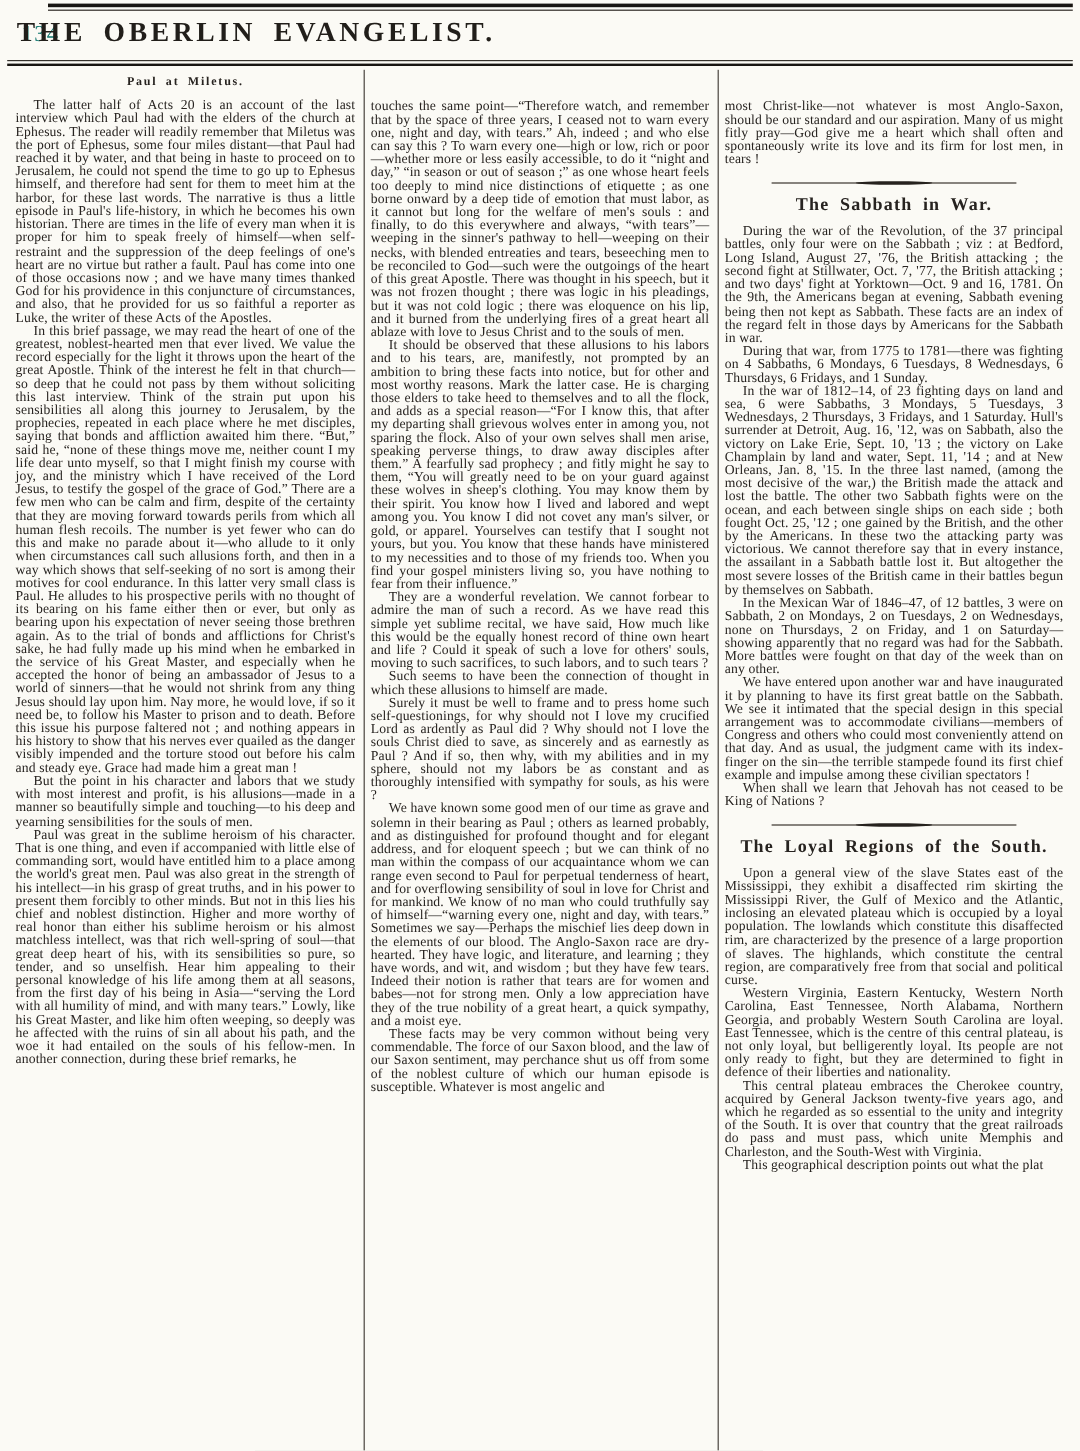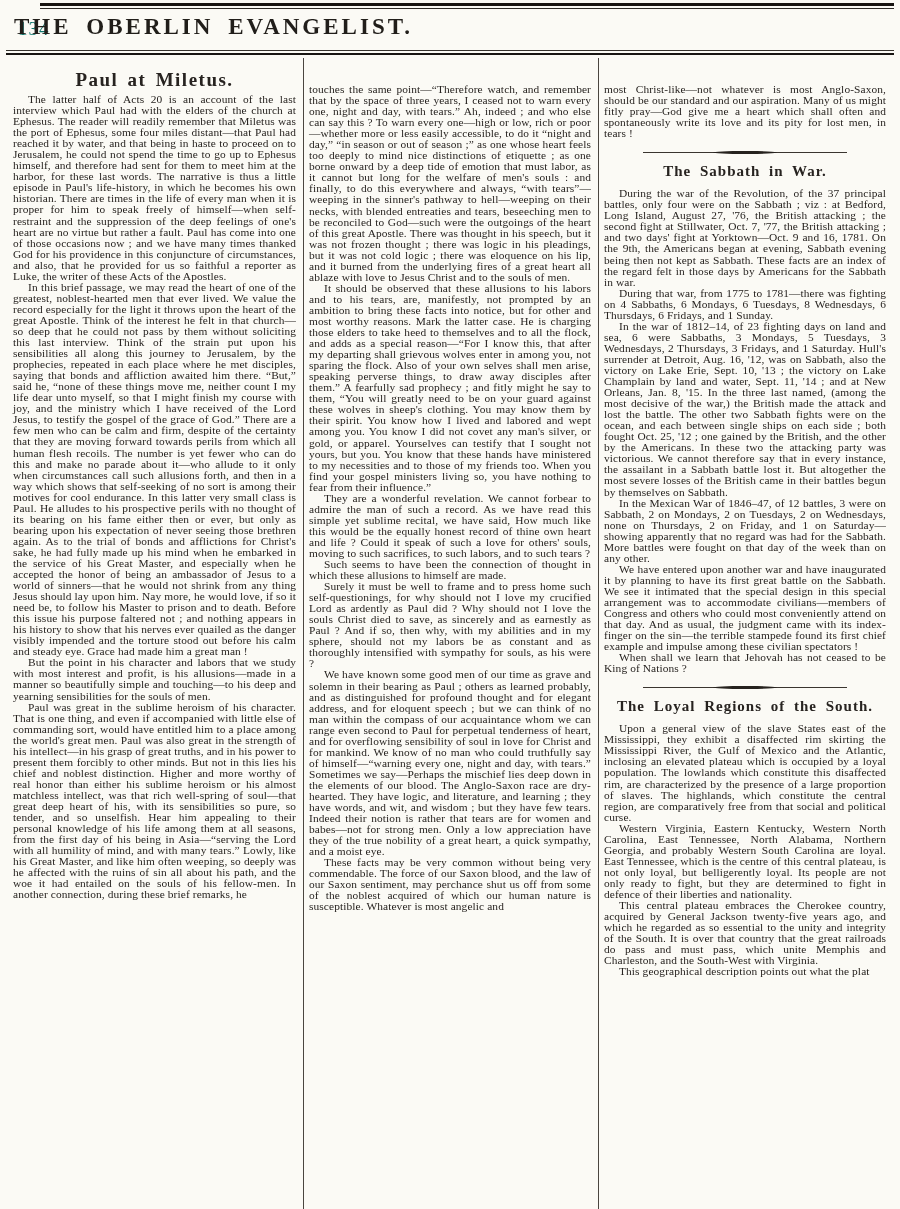--- a/index.html
+++ b/index.html
@@ -46,22 +46,22 @@
     padding: 2px 7px 0 5px;
     overflow: hidden;
     text-align: justify;
     font-size: 11.4px;
     line-height: 11.05px;
     letter-spacing: 0.1px;
   }
   .column + .column { border-left: 1px solid #4a453f; }
   .article-title {
     text-align: center; font-weight: bold;
-    font-size: 19px; letter-spacing: 1.5px; word-spacing: 3px;
-    margin: 12px 0 7px 0; line-height: 15px;
+    font-size: 10px; letter-spacing: 1.5px; word-spacing: 3px;
+    margin: 1px 0 7px 0; line-height: 15px;
   }
   .article-title.big {
     font-size: 15px; letter-spacing: 1px; word-spacing: 4px;
     margin: 10px 0 9px 0;
   }
   p.par { margin: 0; text-indent: 15px; }
   p.par.cont { text-indent: 0; margin-top: 24px; }
   
   .divider {
     display: flex; align-items: center; justify-content: center;
@@ -101,25 +101,25 @@
       <p class="par">Paul was great in the sublime heroism of his character. That is one thing, and even if accompanied with little else of commanding sort, would have entitled him to a place among the world's great men.  Paul was also great in the strength of his intellect—in his grasp of great truths, and in his power to present them forcibly to other minds.  But not in this lies his chief and noblest distinction.  Higher and more worthy of real honor than either his sublime heroism or his almost matchless intellect, was that rich well-spring of soul—that great deep heart of his, with its sensibilities so pure, so tender, and so unselfish.  Hear him appealing to their personal knowledge of his life among them at all seasons, from the first day of his being in Asia—“serving the Lord with all humility of mind, and with many tears.”  Lowly, like his Great Master, and like him often weeping, so deeply was he affected with the ruins of sin all about his path, and the woe it had entailed on the souls of his fellow-men. In another connection, during these brief remarks, he</p>
     </div>
 
     <div class="column">
       <p class="par cont">touches the same point—“Therefore watch, and remember that by the space of three years, I ceased not to warn every one, night and day, with tears.”  Ah, indeed ; and who else can say this ?  To warn every one—high or low, rich or poor—whether more or less easily accessible, to do it “night and day,” “in season or out of season ;” as one whose heart feels too deeply to mind nice distinctions of etiquette ; as one borne onward by a deep tide of emotion that must labor, as it cannot but long for the welfare of men's souls : and finally, to do this everywhere and always, “with tears”—weeping in the sinner's pathway to hell—weeping on their necks, with blended entreaties and tears, beseeching men to be reconciled to God—such were the outgoings of the heart of this great Apostle. There was thought in his speech, but it was not frozen thought ; there was logic in his pleadings, but it was not cold logic ; there was eloquence on his lip, and it burned from the underlying fires of a great heart all ablaze with love to Jesus Christ and to the souls of men.</p>
       <p class="par">It should be observed that these allusions to his labors and to his tears, are, manifestly, not prompted by an ambition to bring these facts into notice, but for other and most worthy reasons.  Mark the latter case.  He is charging those elders to take heed to themselves and to all the flock, and adds as a special reason—“For I know this, that after my departing shall grievous wolves enter in among you, not sparing the flock.  Also of your own selves shall men arise, speaking perverse things, to draw away disciples after them.”  A fearfully sad prophecy ; and fitly might he say to them, “You will greatly need to be on your guard against these wolves in sheep's clothing.  You may know them by their spirit.  You know how I lived and labored and wept among you. You know I did not covet any man's silver, or gold, or apparel.  Yourselves can testify that I sought not yours, but you.  You know that these hands have ministered to my necessities and to those of my friends too.  When you find your gospel ministers living so, you have nothing to fear from their influence.”</p>
       <p class="par">They are a wonderful revelation.  We cannot forbear to admire the man of such a record.  As we have read this simple yet sublime recital, we have said, How much like this would be the equally honest record of thine own heart and life ?  Could it speak of such a love for others' souls, moving to such sacrifices, to such labors, and to such tears ?</p>
       <p class="par">Such seems to have been the connection of thought in which these allusions to himself are made.</p>
       <p class="par">Surely it must be well to frame and to press home such self-questionings, for why should not I love my crucified Lord as ardently as Paul did ?  Why should not I love the souls Christ died to save, as sincerely and as earnestly as Paul ?  And if so, then why, with my abilities and in my sphere, should not my labors be as constant and as thoroughly intensified with sympathy for souls, as his were ?</p>
       <p class="par">We have known some good men of our time as grave and solemn in their bearing as Paul ; others as learned probably, and as distinguished for profound thought and for elegant address, and for eloquent speech ; but we can think of no man within the compass of our acquaintance whom we can range even second to Paul for perpetual tenderness of heart, and for overflowing sensibility of soul in love for Christ and for mankind.  We know of no man who could truthfully say of himself—“warning every one, night and day, with tears.”  Sometimes we say—Perhaps the mischief lies deep down in the elements of our blood.  The Anglo-Saxon race are dry-hearted.  They have logic, and literature, and learning ; they have words, and wit, and wisdom ; but they have few tears.  Indeed their notion is rather that tears are for women and babes—not for strong men.  Only a low appreciation have they of the true nobility of a great heart, a quick sympathy, and a moist eye.</p>
-      <p class="par">These facts may be very common without being very commendable.  The force of our Saxon blood, and the law of our Saxon sentiment, may perchance shut us off from some of the noblest acquired of which our human nature is susceptible.  Whatever is most angelic and</p>
+      <p class="par">These facts may be very common without being very commendable.  The force of our Saxon blood, and the law of our Saxon sentiment, may perchance shut us off from some of the noblest culture of which our human episode is susceptible.  Whatever is most angelic and</p>
     </div>
 
     <div class="column">
-      <p class="par cont">most Christ-like—not whatever is most Anglo-Saxon, should be our standard and our aspiration.  Many of us might fitly pray—God give me a heart which shall often and spontaneously write its love and its pity for lost men, in tears !</p>
+      <p class="par cont">most Christ-like—not whatever is most Anglo-Saxon, should be our standard and our aspiration.  Many of us might fitly pray—God give me a heart which shall often and spontaneously write its love and its firm for lost men, in tears !</p>
 
       <div class="divider">
           <span class="swell"></span>
         </div>
 
       <div class="article-title big">The Sabbath in War.</div>
       <p class="par">During the war of the Revolution, of the 37 principal battles, only four were on the Sabbath ; viz : at Bedford, Long Island, August 27, '76, the British attacking ; the second fight at Stillwater, Oct. 7, '77, the British attacking ; and two days' fight at Yorktown—Oct. 9 and 16, 1781.  On the 9th, the Americans began at evening, Sabbath evening being then not kept as Sabbath.  These facts are an index of the regard felt in those days by Americans for the Sabbath in war.</p>
       <p class="par">During that war, from 1775 to 1781—there was fighting on 4 Sabbaths, 6 Mondays, 6 Tuesdays, 8 Wednesdays, 6 Thursdays, 6 Fridays, and 1 Sunday.</p>
       <p class="par">In the war of 1812–14, of 23 fighting days on land and sea, 6 were Sabbaths, 3 Mondays, 5 Tuesdays, 3 Wednesdays, 2 Thursdays, 3 Fridays, and 1 Saturday. Hull's surrender at Detroit, Aug. 16, '12, was on Sabbath, also the victory on Lake Erie, Sept. 10, '13 ; the victory on Lake Champlain by land and water, Sept. 11, '14 ; and at New Orleans, Jan. 8, '15.  In the three last named, (among the most decisive of the war,) the British made the attack and lost the battle.  The other two Sabbath fights were on the ocean, and each between single ships on each side ; both fought Oct. 25, '12 ; one gained by the British, and the other by the Americans.  In these two the attacking party was victorious.  We cannot therefore say that in every instance, the assailant in a Sabbath battle lost it.  But altogether the most severe losses of the British came in their battles begun by themselves on Sabbath.</p>
       <p class="par">In the Mexican War of 1846–47, of 12 battles, 3 were on Sabbath, 2 on Mondays, 2 on Tuesdays, 2 on Wednesdays, none on Thursdays, 2 on Friday, and 1 on Saturday—showing apparently that no regard was had for the Sabbath.  More battles were fought on that day of the week than on any other.</p>

